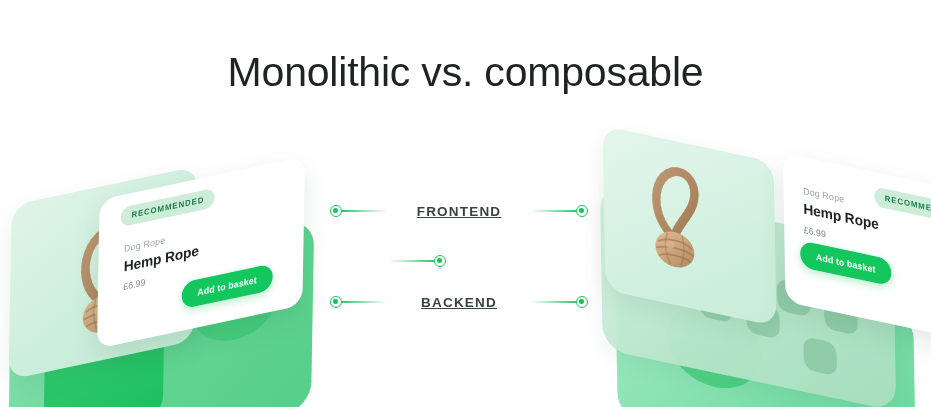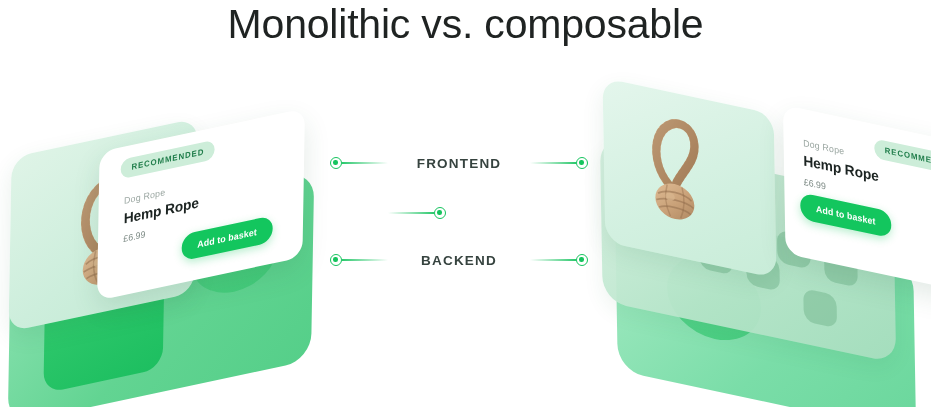--- a/index.html
+++ b/index.html
@@ -1,21 +1,21 @@
 <!DOCTYPE html>
 <html><head>
 <meta charset="utf-8">
 <style>
   html,body{margin:0;padding:0;background:#ffffff;}
   body{
     width:931px;height:407px;overflow:hidden;position:relative;
     font-family:"Liberation Sans","DejaVu Sans",sans-serif;
     -webkit-font-smoothing:antialiased;
   }
-  .stage{position:absolute;inset:0;}
+  .stage{position:absolute;inset:0;margin-top:48px;}
 
   
   .title{
     position:absolute;left:0;top:-2px;width:931px;text-align:center;
     font-size:41px;font-weight:400;color:#1f2322;letter-spacing:-0.2px;
     line-height:52px;
   }
 
   
   .left-group{position:absolute;left:0;top:60px;width:340px;height:347px;}
@@ -131,21 +131,21 @@
   }
 
   
   .rope{position:absolute;}
 
   
   .mid{position:absolute;left:330px;top:60px;width:258px;height:260px;}
   .row{position:absolute;left:0;width:258px;height:22px;display:flex;align-items:center;}
   .row-label{
     flex:1;text-align:center;font-size:13.5px;font-weight:700;
-    color:#36433f;letter-spacing:1.2px;
+    color:#36433f;letter-spacing:1.2px;text-decoration:underline;
   }
   .conn{width:58px;height:22px;position:relative;flex:none;}
   .dot{
     position:absolute;top:5px;width:12px;height:12px;border-radius:50%;
     border:1.6px solid #16c45e;background:#fff;box-sizing:border-box;
   }
   .dot::after{
     content:"";position:absolute;left:2.4px;top:2.4px;width:4.4px;height:4.4px;
     border-radius:50%;background:#16c45e;
   }
@@ -218,21 +218,21 @@
       <div class="conn l blank">
         
         
       </div>
       <div class="conn r">
         <span class="line"></span>
         <span class="dot"></span>
       </div>
     </div>
 
-    <div class="row" style="top:189px;">
+    <div class="row" style="top:183px;">
       <div class="conn l">
         <span class="line"></span>
         <span class="dot"></span>
       </div>
       <div class="row-label">BACKEND</div>
       <div class="conn r">
         <span class="line"></span>
         <span class="dot"></span>
       </div>
     </div>

